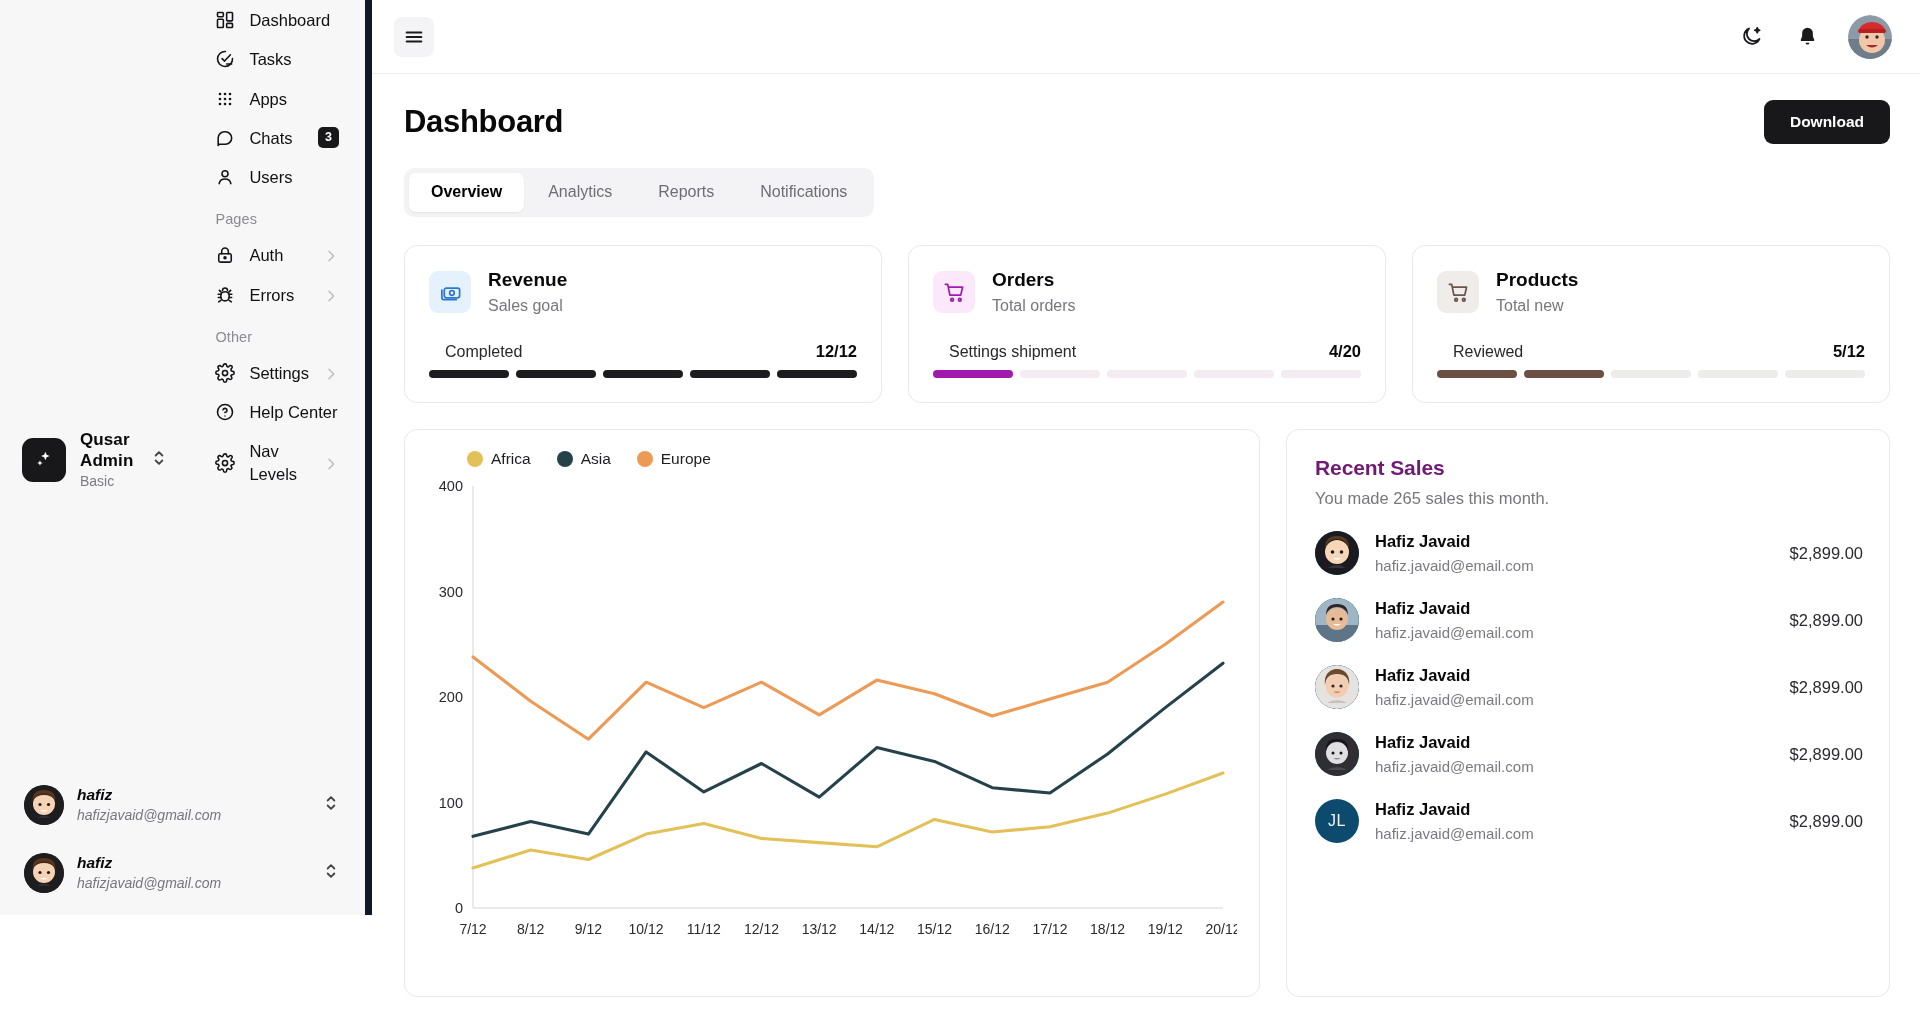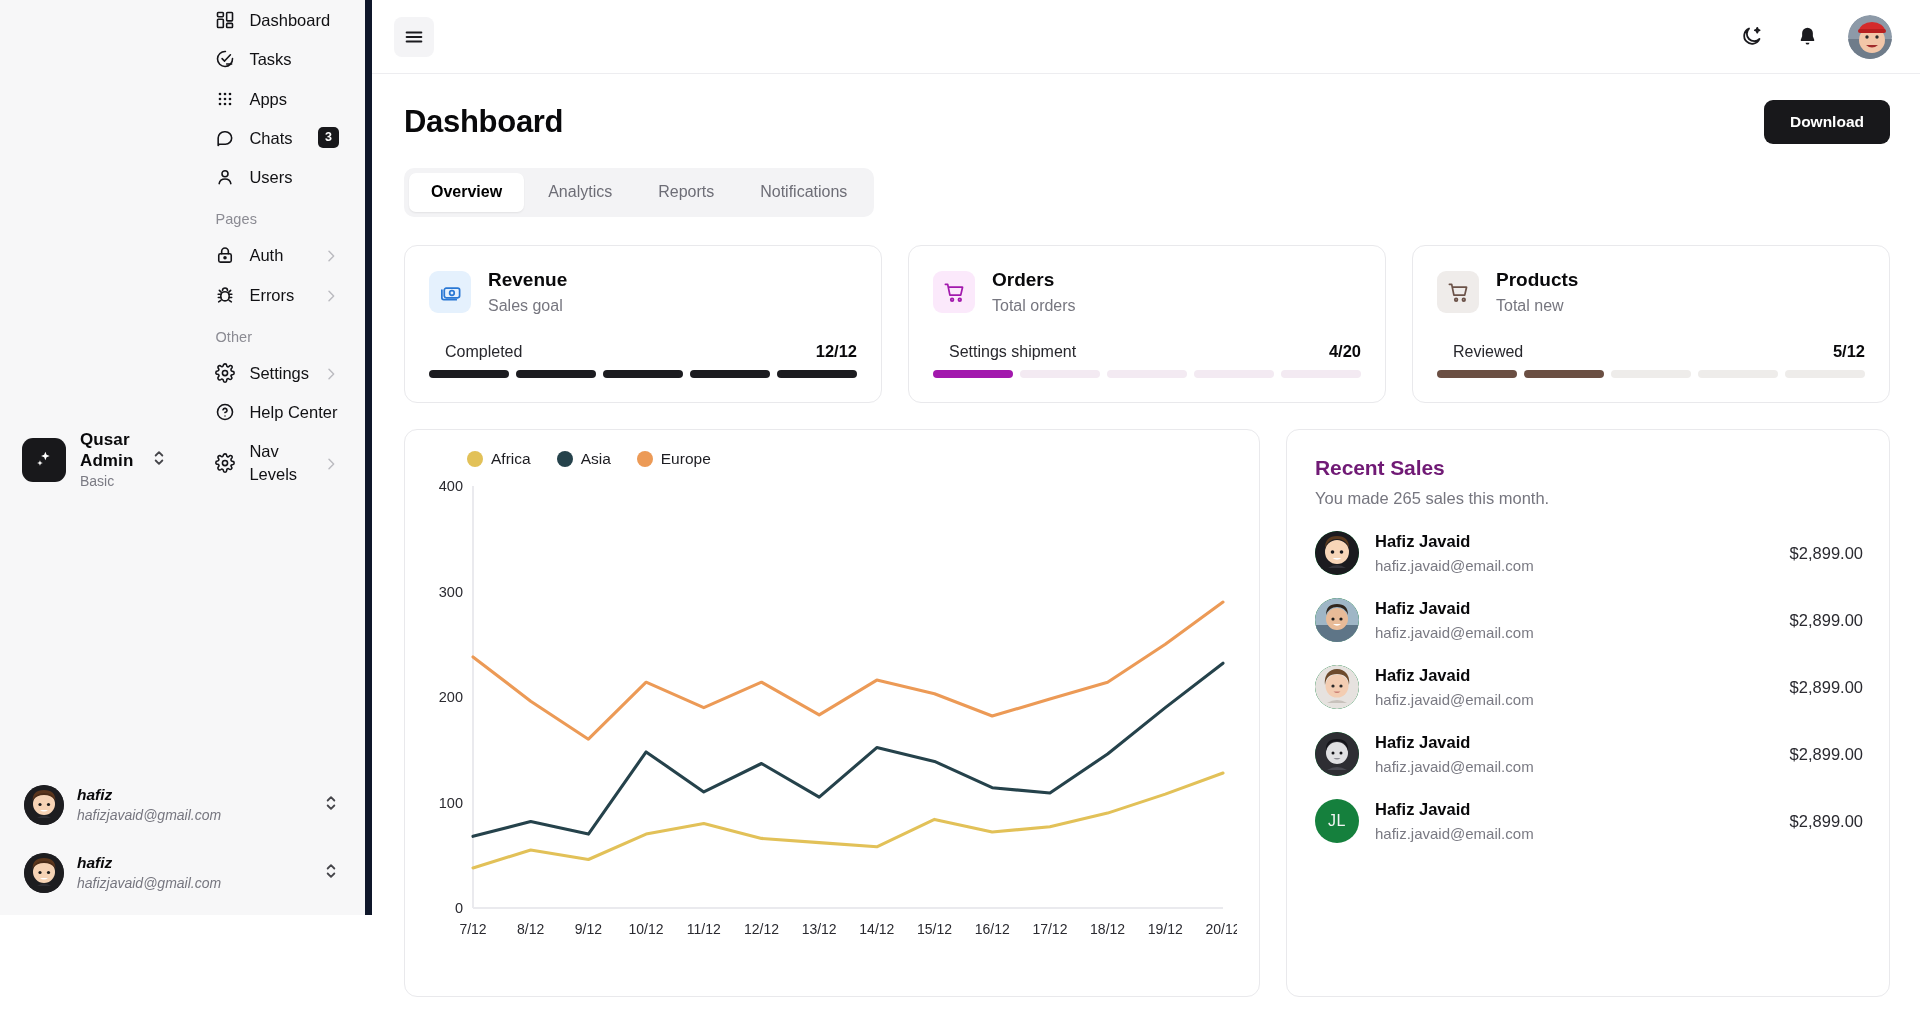--- a/index.html
+++ b/index.html
@@ -126,21 +126,21 @@
 
   .sales-card {
     flex: 1; min-width: 0; background: #fff; border: 1px solid #e9e9ec;
     border-radius: 13px; padding: 26px 26px 20px 28px; height: 568px;
   }
   .sales-title { font-size: 21px; font-weight: 700; color: #701a75; letter-spacing: -.1px; }
   .sales-sub { font-size: 16.5px; color: #76767f; margin-top: 9px; }
   .sale-row { display: flex; align-items: center; gap: 16px; margin-top: 23px; }
   .sale-av {
     width: 44px; height: 44px; flex: 0 0 44px; border-radius: 50%;
-    overflow: hidden; background: #15803d; position: relative;
+    overflow: hidden; background: #0c4a6e; position: relative;
   }
   .sale-init {
     width: 100%; height: 100%; display: flex; align-items: center; justify-content: center;
     color: #f4f4f5; font-size: 16px; letter-spacing: .6px;
   }
   .sale-txt { flex: 1; min-width: 0; }
   .sale-name { font-size: 16.5px; font-weight: 700; color: #09090b; line-height: 1.3; }
   .sale-mail { font-size: 15px; color: #7a7a83; margin-top: 3px; line-height: 1.3; }
   .sale-amt { font-size: 16.5px; color: #2a2a30; white-space: nowrap; }
 </style>

